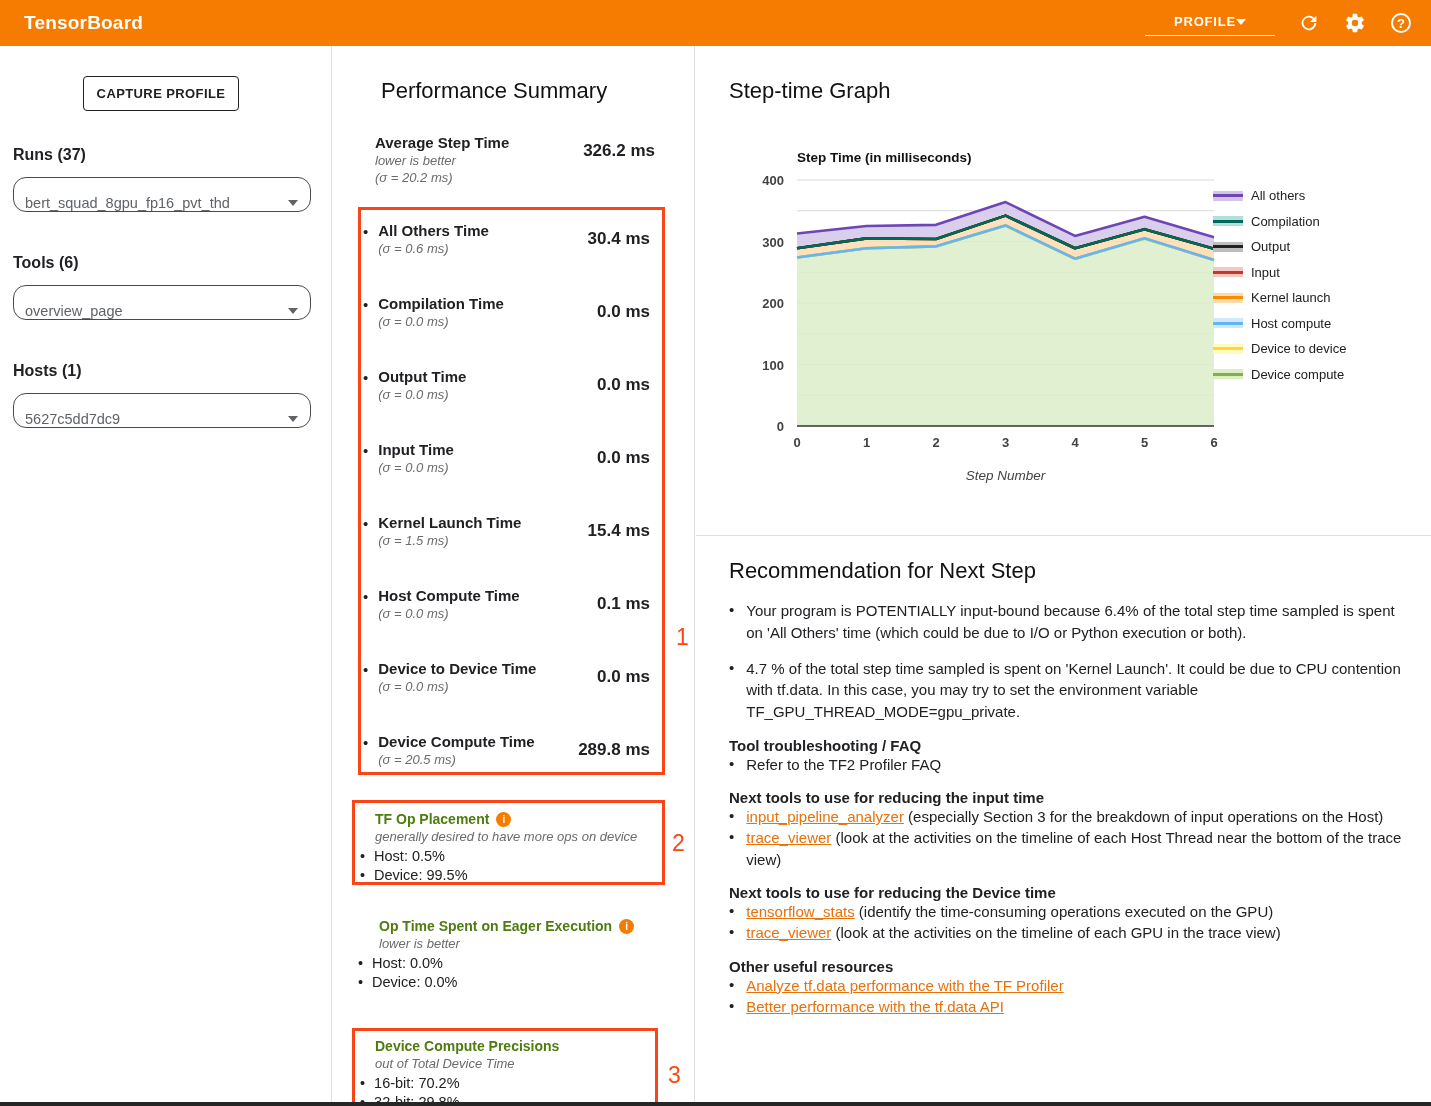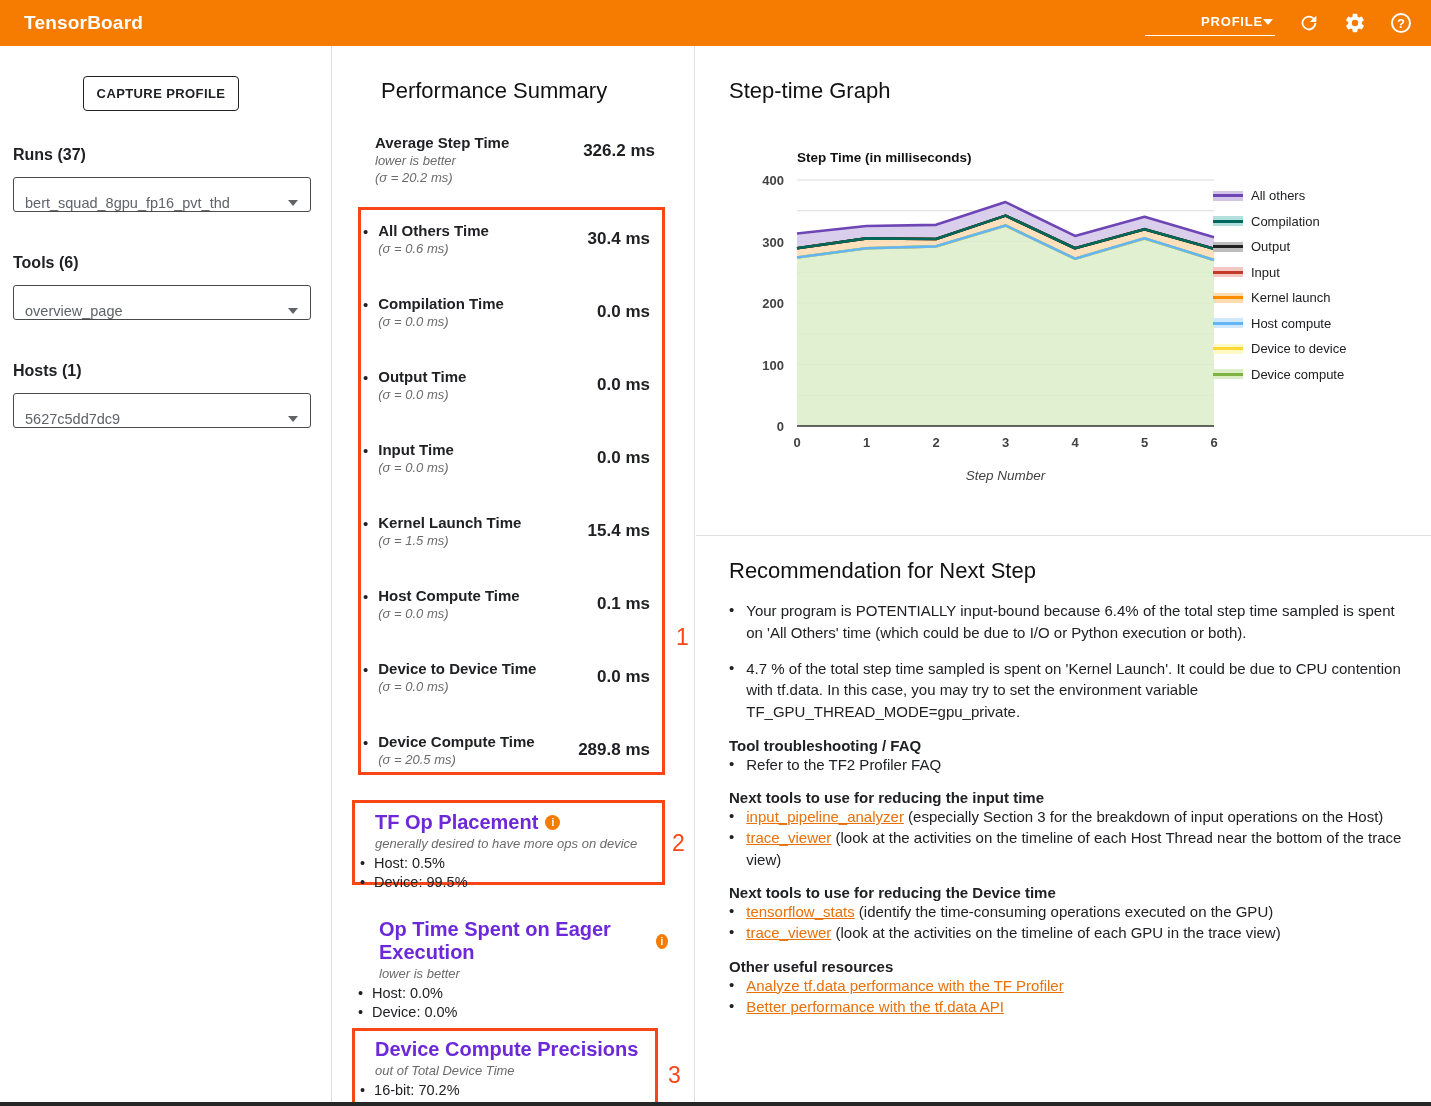--- a/index.html
+++ b/index.html
@@ -6,21 +6,21 @@
   html,body { width:1431px; height:1106px; background:#fff; overflow:hidden;
     font-family:"Liberation Sans", sans-serif; color:#202124; }
 
   
   .header { position:absolute; left:0; top:0; width:1431px; height:46px;
     background:#f57c00; display:flex; align-items:center; justify-content:space-between;
     padding:0 18px 0 24px; z-index:5; }
   .hdr-title { color:#fff; font-size:19px; font-weight:700; letter-spacing:.2px; }
   .hdr-right { display:flex; align-items:center; gap:22px; }
   .hdr-select { position:relative; width:130px; border-bottom:1.5px solid #fff;
-    padding:4px 2px 6px 2px; display:flex; align-items:center; justify-content:flex-end;
+    padding:4px 2px 6px 2px; display:flex; align-items:center; justify-content:center;
     cursor:pointer; }
   .hdr-select .val { color:#fff; font-size:13px; font-weight:700; letter-spacing:.8px; }
   .caret-down-w { width:0; height:0; border-left:5px solid transparent;
     border-right:5px solid transparent; border-top:6px solid #fff; }
   .hdr-icon { width:24px; height:24px; display:flex; align-items:center; justify-content:center; cursor:pointer; }
   .help-circle { width:20px; height:20px; border:2px solid #fff; border-radius:50%;
     color:#fff; font-size:13px; font-weight:700; display:flex; align-items:center; justify-content:center; }
 
   
   .sidebar { position:absolute; left:0; top:46px; width:332px; height:1056px;
@@ -29,21 +29,21 @@
     border-right:1px solid #e0e0e0; background:#fff; }
   .rightcol { position:absolute; left:696px; top:46px; width:735px; height:1056px; background:#fff; }
 
   
   .capture-btn { position:absolute; left:83px; top:30px; width:156px; height:35px;
     background:#fff; border:1px solid #202124; border-radius:4px;
     font-size:13px; font-weight:700; letter-spacing:.4px; color:#202124;
     display:flex; align-items:center; justify-content:center; cursor:pointer; }
   .sel-group { position:absolute; left:13px; width:298px; }
   .sel-label { font-size:16px; font-weight:700; color:#202124; margin-bottom:13px; }
-  .sel-box { width:298px; height:35px; border:1px solid #4a4a4a; border-radius:3px;
+  .sel-box { width:298px; height:35px; border:1px solid #4a4a4a; border-radius:13px;
     display:flex; align-items:center; justify-content:space-between; padding:16px 12px 0 11px;
     cursor:pointer; background:#fff;gap:28px; }
   .sel-box .val { font-size:14.5px; color:#5f6368; }
   .caret-down-g { width:0; height:0; border-left:5px solid transparent;
     border-right:5px solid transparent; border-top:6px solid #5f6368; }
 
   
   .h2 { font-size:22px; font-weight:400; color:#111; }
   .mid-title { position:absolute; left:21px; top:32px;margin-left:28px; }
   .avg-row { position:absolute; left:43px; top:88px; width:280px; display:flex; justify-content:space-between; }
@@ -56,21 +56,21 @@
   #box3 { left:20px; top:982px; width:306px; height:78px; }
   .metric-rows { position:absolute; left:29px; top:176px; width:301px; }
   .metric-row { height:73px; display:flex; justify-content:space-between; padding:0 12px 0 2px; }
   .metric-row .left { display:flex; gap:10px; }
   .bullet { font-size:15px; color:#202124; line-height:1.3; }
   .annot-num { position:absolute; color:#fa4616; font-size:23px; font-weight:400; }
   #num1 { left:344px; top:578px; }
   #num2 { left:340px; top:784px; }
   #num3 { left:336px; top:1016px; }
   .info-block .title-line { display:flex; align-items:center; gap:7px; }
-  .info-block .b-title { font-size:20px; font-weight:700; color:#6d28d9; }
+  .info-block .b-title { font-size:14px; font-weight:700; color:#4d7c0f; }
   .info-block .b-sub { font-size:13px; font-style:italic; color:#6b6b6b; margin:2px 0 3px 0; }
   .info-block ul { list-style:none; }
   .info-block li { font-size:14.5px; color:#202124; line-height:1.32; }
   .info-block li .bdot { margin-right:9px; }
   .info-icon { width:15px; height:15px; border-radius:50%; background:#f57c00; color:#fff;
     font-size:10px; font-weight:700; font-style:normal; display:inline-flex;
     align-items:center; justify-content:center; }
   #tfop-content { position:absolute; left:28px; top:765px; width:300px; }
   #tfop-content .b-title, #tfop-content .b-sub { margin-left:15px; }
   #eager-block { position:absolute; left:26px; top:872px; width:310px; }

